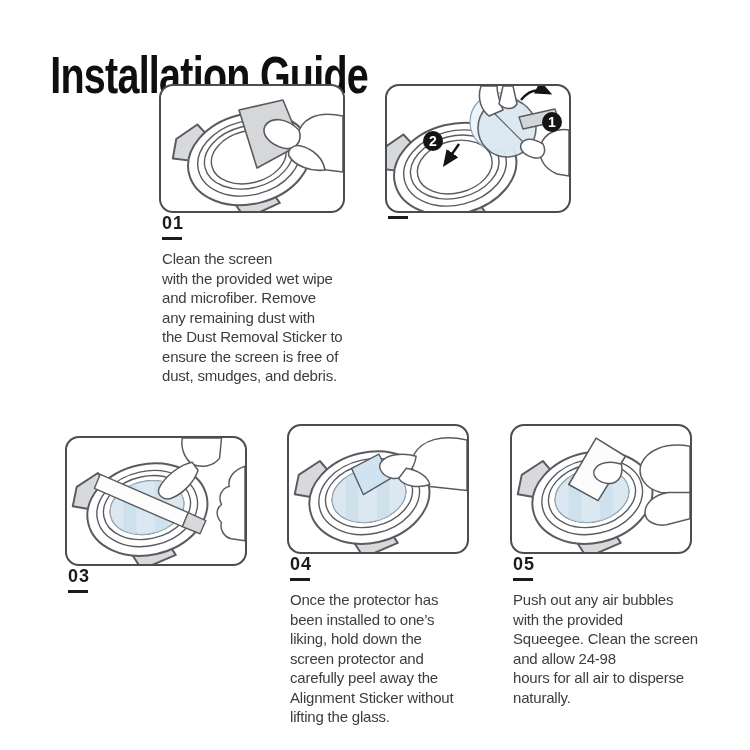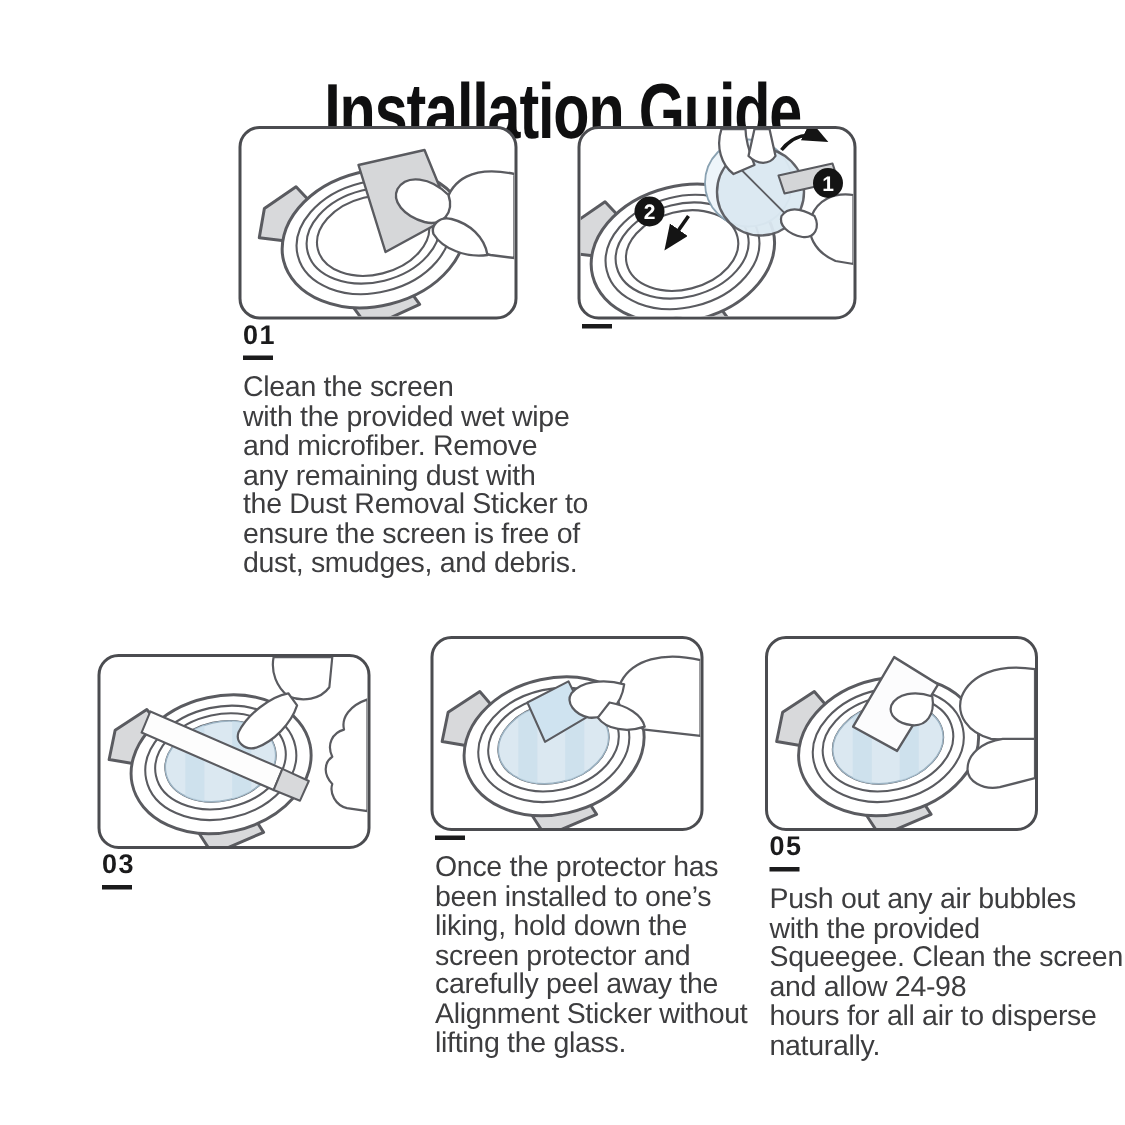--- a/index.html
+++ b/index.html
@@ -1,34 +1,34 @@
 <!DOCTYPE html>
 <html><head>
 <meta charset="utf-8">
 <style>
   html,body{margin:0;padding:0;background:#ffffff;}
   .page{position:relative;width:750px;height:750px;background:#fff;overflow:hidden;
         font-family:"Liberation Sans",sans-serif;color:#3d3d3f;}
-  .title{position:absolute;top:14px;left:0;width:750px;text-align:center;
+  .title{position:absolute;top:14px;left:0;width:750px;
          font-size:52px;font-weight:bold;color:#0f0f10;line-height:1;}
   .title span{display:inline-block;transform:scaleX(.76);transform-origin:50% 50%;
               letter-spacing:-1px;white-space:nowrap;}
   .step{position:absolute;}
   .pos-1{left:159px;top:84px;}
   .pos-2{left:385px;top:84px;}
   .pos-3{left:65px;top:436px;}
   .pos-4{left:287px;top:424px;}
   .pos-5{left:510px;top:424px;}
   .frame{border:2px solid #4b4c50;border-radius:14px;background:#fff;overflow:hidden;}
   .row1 .frame{width:182px;height:125px;}
   .row2 .frame{width:178px;height:126px;}
   .frame svg{display:block;width:100%;height:100%;}
   .step-num{margin:0 0 0 3px;font-size:18px;font-weight:bold;color:#1b1b1c;letter-spacing:1px;}
   .num-underline{width:20px;height:3px;background:#1b1b1c;margin:3px 0 0 3px;}
-  .desc{margin:9px 0 0 3px;font-size:19px;line-height:19.5px;letter-spacing:-0.2px;
+  .desc{margin:9px 0 0 3px;font-size:15px;line-height:19.5px;letter-spacing:-0.2px;
         color:#3d3d3f;white-space:pre;width:215px;}
   .sprite{position:absolute;width:0;height:0;overflow:hidden;}
 </style>
 </head>
 <body>
 
 <svg class="sprite" aria-hidden="true">
   <defs>
     <g id="watch-base" stroke="#5a5b60" stroke-width="2" stroke-linejoin="round" fill="#fff">
       <path d="M6,42 L14,24 L38,15 L47,31 L24,49 Z" fill="#d8d9db"></path>
@@ -163,20 +163,21 @@
         <g>
           <path d="M64,42 L92,28 L104,52 L76,68 Z" fill="#cfe3f0" stroke="#5a5b60" stroke-width="1.4" stroke-linejoin="round"></path>
         </g>
         <g fill="#fff" stroke="#5a5b60" stroke-width="1.5" stroke-linejoin="round" stroke-linecap="round">
           <path d="M182,14 C156,8 136,14 128,28 C122,40 128,54 144,60 L182,64 Z"></path>
           <path d="M130,30 C116,26 100,28 94,36 C90,42 96,50 106,52 C118,53 128,44 130,30 Z"></path>
           <path d="M144,58 C132,62 118,60 112,52 L120,42 C132,44 142,50 144,58 Z"></path>
         </g>
       </svg>
     </div>
+    <div class="step-num">04</div>
     <div class="num-underline"></div>
     <p class="desc">Once the protector has
 been installed to one’s
 liking, hold down the
 screen protector and
 carefully peel away the
 Alignment Sticker without
 lifting the glass.</p>
   </section>
 

